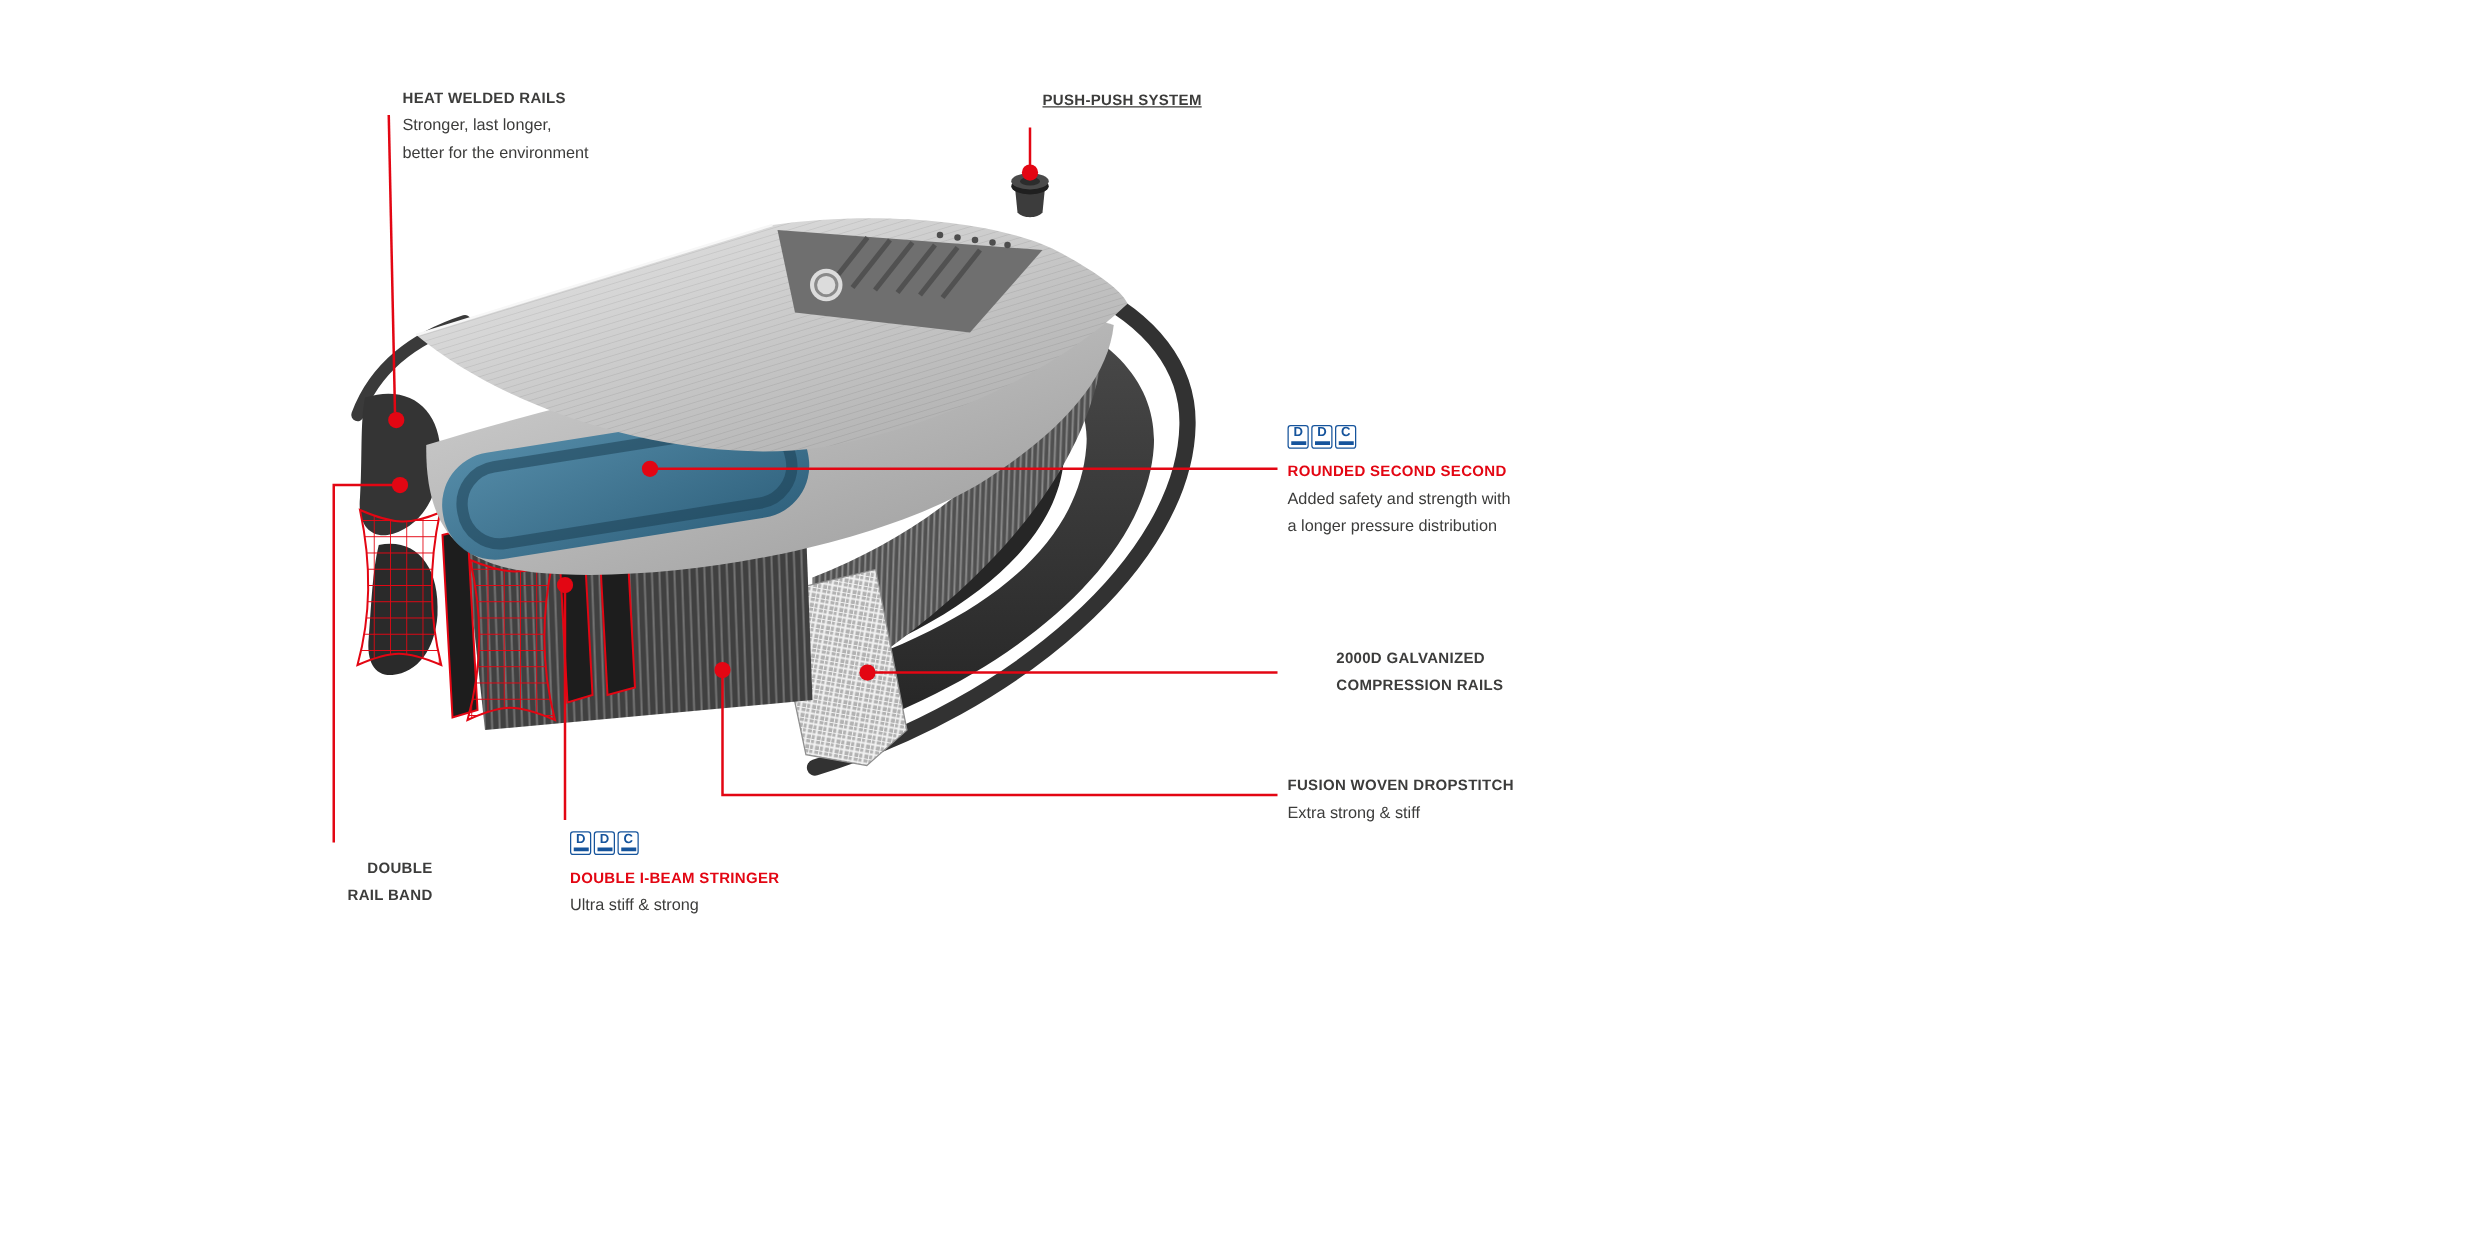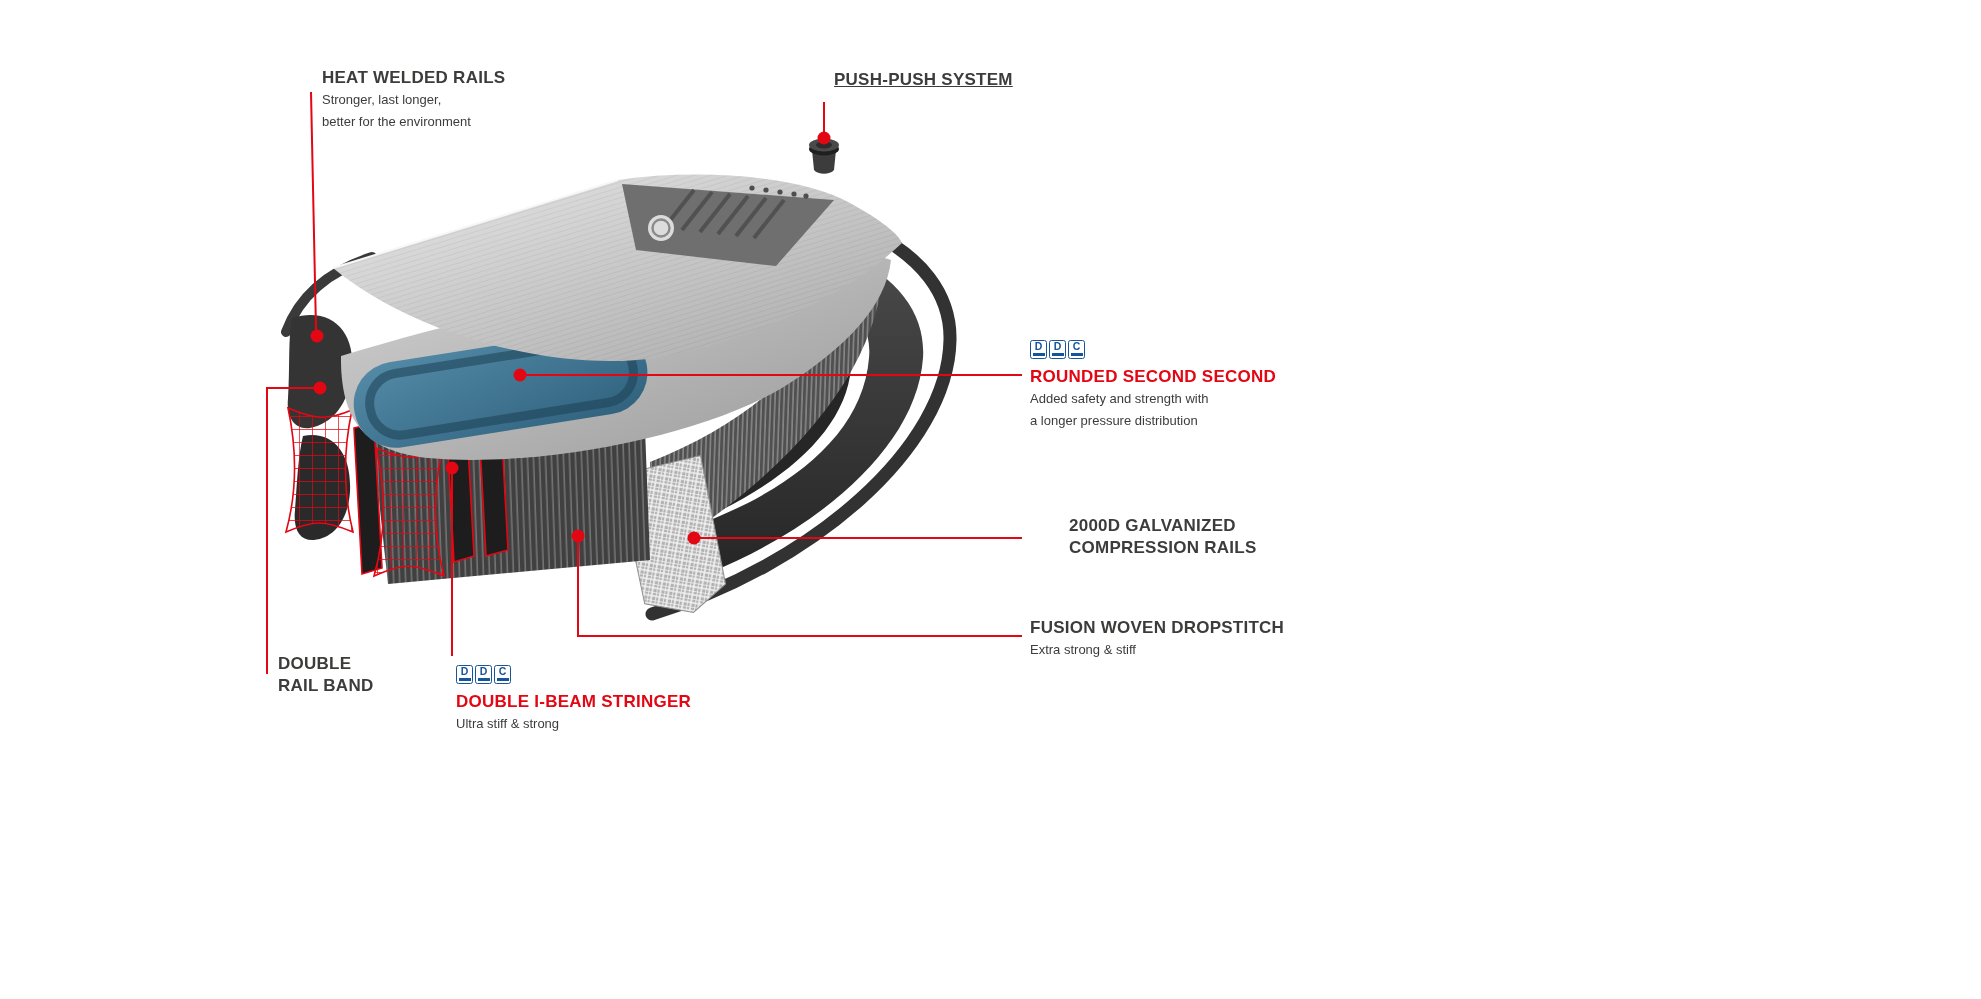--- a/index.html
+++ b/index.html
@@ -1,19 +1,19 @@
 <!DOCTYPE html>
 <html><head>
 <meta charset="utf-8">
 <style>
   html,body { margin:0; padding:0; background:#ffffff; font-family:"Liberation Sans", sans-serif; }
   .stage { position:relative; width:1981px; height:999px; background:#ffffff; overflow:hidden; }
   .art { position:absolute; left:0; top:0; width:1981px; height:999px; }
   .callout { position:absolute; color:#3c3c3b; }
-  .c-title { font-weight:700; font-size:17px; line-height:22px; letter-spacing:.25px; color:#3c3c3b; white-space:nowrap; }
+  .c-title { font-weight:700; font-size:12px; line-height:22px; letter-spacing:.25px; color:#3c3c3b; white-space:nowrap; }
   .c-title.red { color:#e30613; }
   .c-body { font-size:13px; line-height:22px; color:#3c3c3b; white-space:nowrap; }
   .ddc { display:inline-flex; gap:2px; margin-bottom:7px; }
   .ddc-cell { width:17px; height:19px; border:1.7px solid #16549c; border-radius:2.5px; display:flex; flex-direction:column; align-items:center; justify-content:flex-start; background:#fff; box-sizing:border-box; }
   .ddc-letter { color:#16549c; font-weight:700; font-size:10.5px; line-height:11px; }
   .ddc-bar { width:80%; height:3px; background:#16549c; margin-top:1px; }
 </style>
 </head>
 <body>
 
@@ -188,21 +188,21 @@
   <div class="callout" style="left:1030px; top:515px;margin-left:39px;">
     <div class="c-title">2000D GALVANIZED</div>
     <div class="c-title">COMPRESSION RAILS</div>
   </div>
 
   <div class="callout" style="left:1030px; top:617px;">
     <div class="c-title">FUSION WOVEN DROPSTITCH</div>
     <div class="c-body">Extra strong &amp; stiff</div>
   </div>
 
-  <div class="callout" style="left:278px; top:653px;">
+  <div class="callout" style="left:278px; top:683px;text-align:right;">
     <div class="c-title">DOUBLE</div>
     <div class="c-title">RAIL BAND</div>
   </div>
 
   <div class="callout" style="left:456px; top:661px;">
     <div class="ddc">
       <span class="ddc-cell">
           <span class="ddc-letter">D</span>
           <span class="ddc-bar"></span>
         </span>

